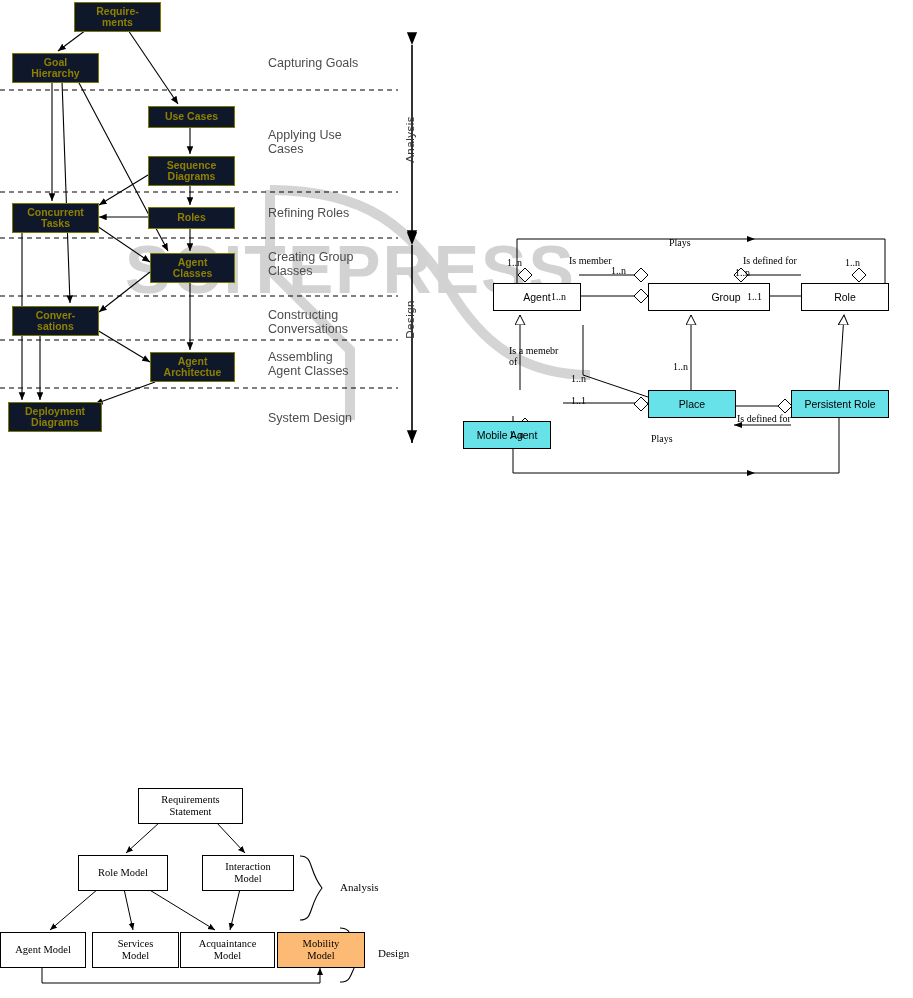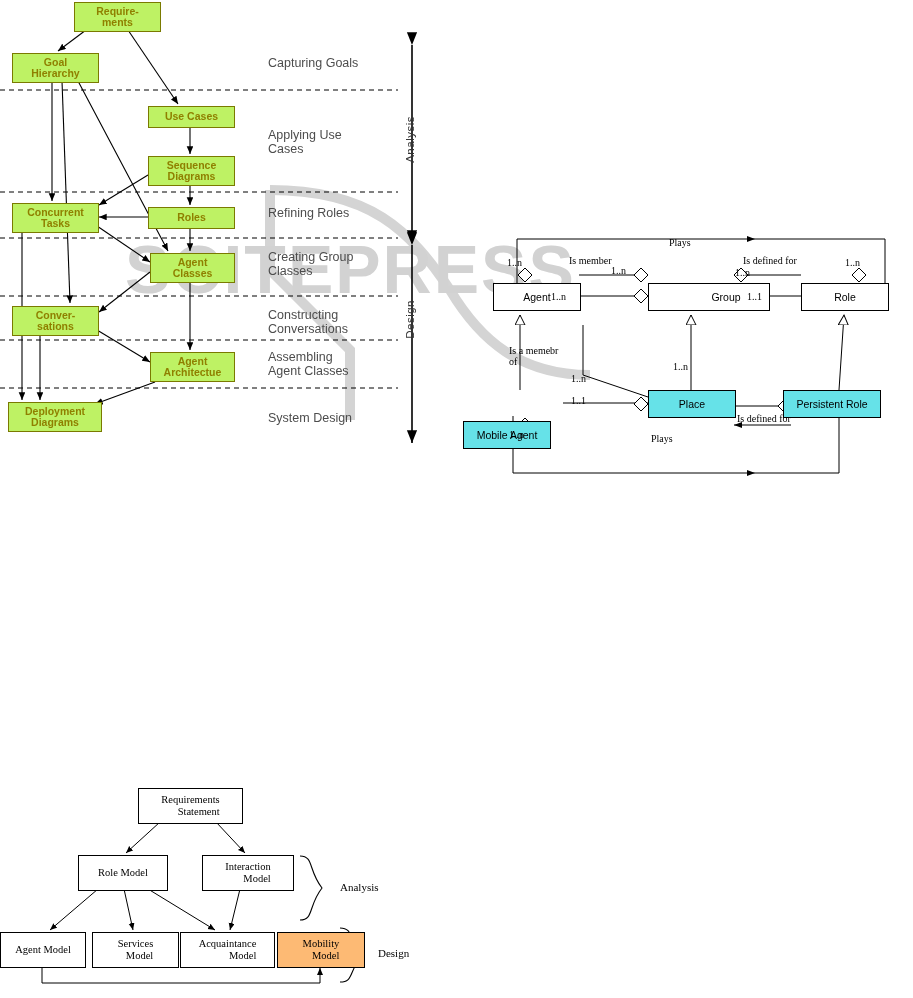--- a/index.html
+++ b/index.html
@@ -15,21 +15,21 @@
     pointer-events:none; z-index:0;
   }
   #watermark .wm-text {
     position:absolute; color:#d2d2d2; font-family:"Liberation Sans", sans-serif;
     font-weight:bold; white-space:nowrap;
   }
 
   
   #fig1 { left:0px; top:0px; width:440px; height:470px; z-index:2; }
   .ybox {
-    position:absolute; background:#bef264; border:1px solid #7a7a00;
+    position:absolute; background:#0f172a; border:1px solid #7a7a00;
     color:#8a7a00; font-size:10.5px; font-weight:bold; text-align:center;
     line-height:11.5px; display:flex; align-items:center; justify-content:center;
     color:#8f8000;
   }
   .ybox span { display:block; width:100%; }
   .phase-label {
     position:absolute; color:#555; font-size:12.5px; line-height:14px;
     font-family:"Liberation Sans", sans-serif; color:#4d4d4d;
   }
   .vlabel {
@@ -52,21 +52,21 @@
   }
   .etext {
     position:absolute; font-size:10px; color:#000; white-space:nowrap;
     font-family:"Liberation Serif", serif;
   }
 
   
   #fig3 { left:0px; top:770px; width:450px; height:220px; z-index:2; }
   .gbox {
     position:absolute; background:#ffffff; border:1px solid #000;
-    font-size:10.5px; text-align:right; color:#000; line-height:12px;
+    font-size:10.5px; text-align:center; color:#000; line-height:12px;
     display:flex; align-items:center; justify-content:center;
     font-family:"Liberation Serif", serif;
   }
   .gbox.mob { background:#fdba74; }
   .gtext {
     position:absolute; font-size:11px; color:#000; white-space:nowrap;
     font-family:"Liberation Serif", serif;
   }
   svg { position:absolute; left:0; top:0; overflow:visible; }
 </style>
@@ -264,21 +264,21 @@
     </div>
   <div class="wbox" style="left:346px; top:58px;  width:86px; height:26px;">
       <span>Role</span>
     </div>
   <div class="cbox" style="left:8px;  top:165px; width:86px; height:26px;margin-top:31px;">
       <span>Mobile Agent</span>
     </div>
   <div class="cbox" style="left:193px; top:165px; width:86px; height:26px;">
       <span>Place</span>
     </div>
-  <div class="cbox" style="left:328px; top:165px; width:96px; height:26px;">
+  <div class="cbox" style="left:336px; top:165px; width:96px; height:26px;">
       <span>Persistent Role</span>
     </div>
 
   <div class="etext" style="left:214px; top:12px;">Plays</div>
   <div class="etext" style="left:114px; top:30px;">Is member</div>
   <div class="etext" style="left:288px; top:30px;">Is defined for</div>
   <div class="etext" style="left:52px;  top:32px;">1..n</div>
   <div class="etext" style="left:390px; top:32px;">1..n</div>
   <div class="etext" style="left:96px;  top:66px;">1..n</div>
   <div class="etext" style="left:156px; top:40px;">1..n</div>

